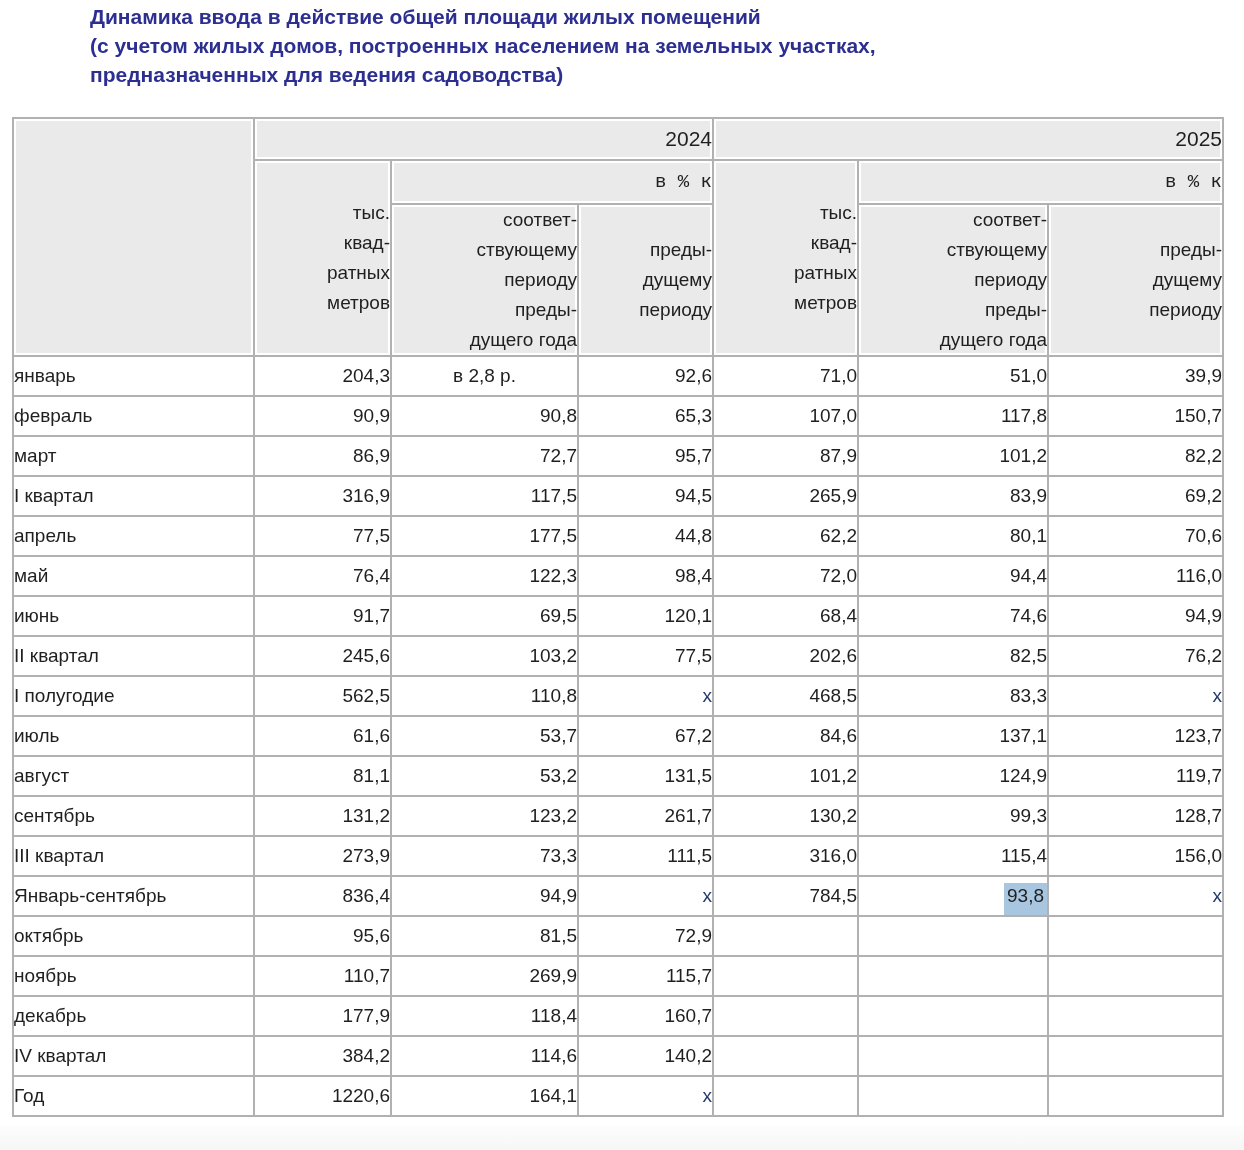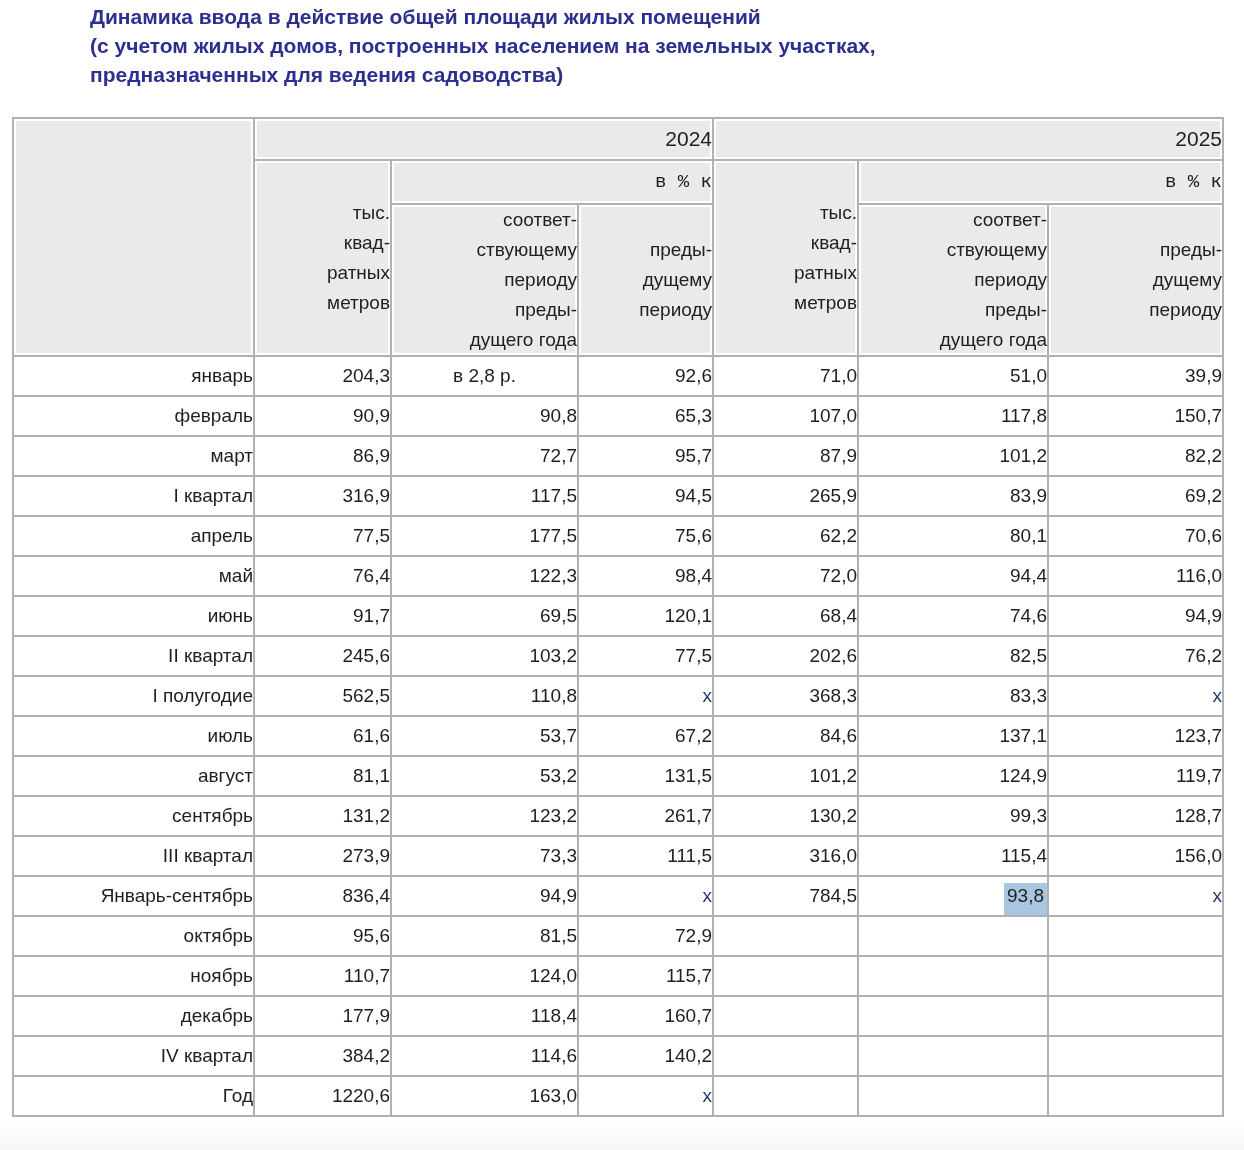--- a/index.html
+++ b/index.html
@@ -43,21 +43,21 @@
     text-align: right;
     white-space: pre-line;
     line-height: 30px;
     color: #1f1f1f;
   }
   td.year { font-size: 21px; height: 40px; line-height: 24px; }
   td.pct  { height: 42px; font-family: Liberation Mono, monospace; }
   td.desc { height: 148px; margin-top: 35px; }
   td.corner { height: auto; }
   tbody.data td { height: 38px; background: #ffffff; }
-  td.rowlabel { text-align: right; padding-left: 10px; }
+  td.rowlabel { text-align: left; padding-left: 10px; }
   td.num { text-align: right; padding-right: 13px; }
   td.num.center { text-align: center; padding-right: 0; }
   td.num.xval { color: #233a6d; }
   .hl {
     background: #a9c6e1;
     padding: 2px 3px 15px 3px;
   }
   .bottom-strip {
     position: absolute;
     left: 0;
@@ -157,21 +157,21 @@
           <td class="num">117,5</td>
           <td class="num">94,5</td>
           <td class="num">265,9</td>
           <td class="num">83,9</td>
           <td class="num">69,2</td>
         </tr>
         <tr>
           <td class="rowlabel">апрель</td>
           <td class="num">77,5</td>
           <td class="num">177,5</td>
-          <td class="num">75,6</td>
+          <td class="num">44,8</td>
           <td class="num">62,2</td>
           <td class="num">80,1</td>
           <td class="num">70,6</td>
         </tr>
         <tr>
           <td class="rowlabel">май</td>
           <td class="num">76,4</td>
           <td class="num">122,3</td>
           <td class="num">98,4</td>
           <td class="num">72,0</td>
@@ -194,21 +194,21 @@
           <td class="num">77,5</td>
           <td class="num">202,6</td>
           <td class="num">82,5</td>
           <td class="num">76,2</td>
         </tr>
         <tr>
           <td class="rowlabel">I полугодие</td>
           <td class="num">562,5</td>
           <td class="num">110,8</td>
           <td class="num xval">х</td>
-          <td class="num">368,3</td>
+          <td class="num">468,5</td>
           <td class="num">83,3</td>
           <td class="num xval">х</td>
         </tr>
         <tr>
           <td class="rowlabel">июль</td>
           <td class="num">61,6</td>
           <td class="num">53,7</td>
           <td class="num">67,2</td>
           <td class="num">84,6</td>
           <td class="num">137,1</td>
@@ -255,21 +255,21 @@
           <td class="num">95,6</td>
           <td class="num">81,5</td>
           <td class="num">72,9</td>
           <td class="num"></td>
           <td class="num"></td>
           <td class="num"></td>
         </tr>
         <tr>
           <td class="rowlabel">ноябрь</td>
           <td class="num">110,7</td>
-          <td class="num">124,0</td>
+          <td class="num">269,9</td>
           <td class="num">115,7</td>
           <td class="num"></td>
           <td class="num"></td>
           <td class="num"></td>
         </tr>
         <tr>
           <td class="rowlabel">декабрь</td>
           <td class="num">177,9</td>
           <td class="num">118,4</td>
           <td class="num">160,7</td>
@@ -282,21 +282,21 @@
           <td class="num">384,2</td>
           <td class="num">114,6</td>
           <td class="num">140,2</td>
           <td class="num"></td>
           <td class="num"></td>
           <td class="num"></td>
         </tr>
         <tr>
           <td class="rowlabel">Год</td>
           <td class="num">1220,6</td>
-          <td class="num">163,0</td>
+          <td class="num">164,1</td>
           <td class="num xval">х</td>
           <td class="num"></td>
           <td class="num"></td>
           <td class="num"></td>
         </tr>
       </tbody>
   </table>
 
   <div class="bottom-strip"></div>
 

